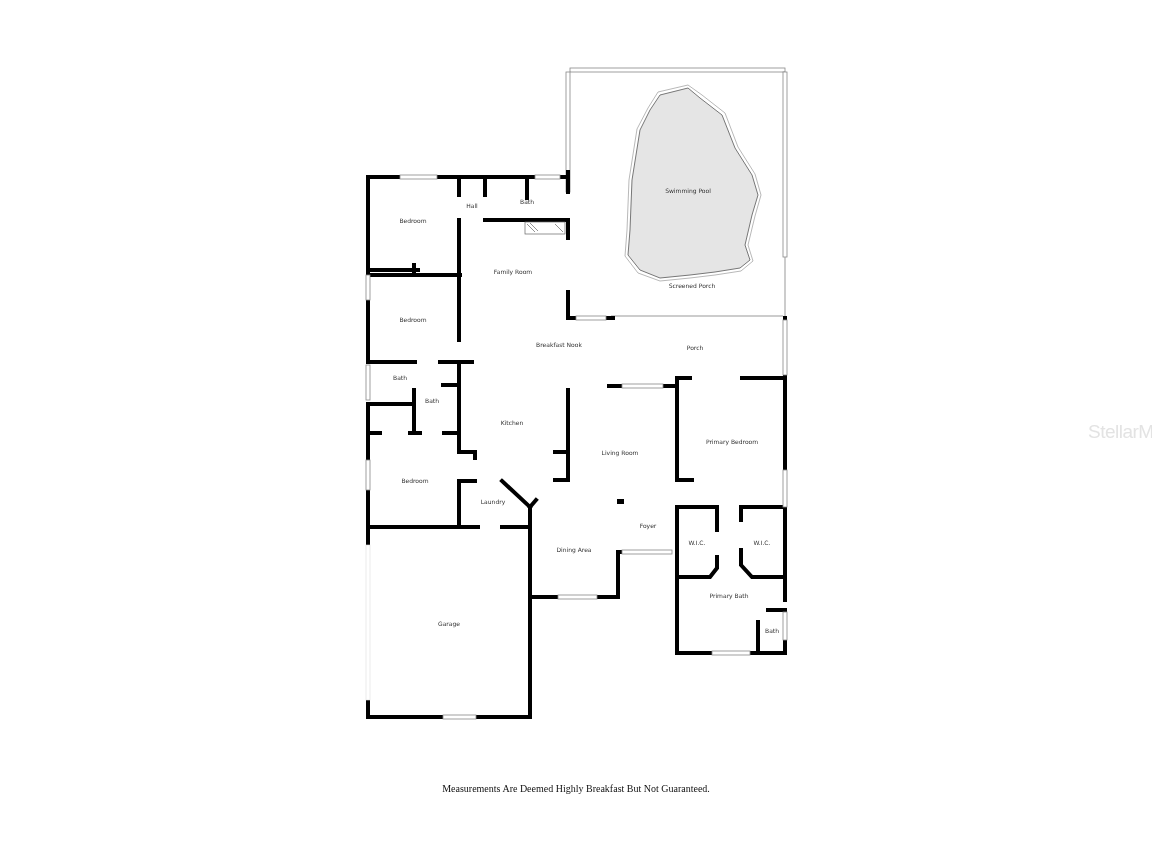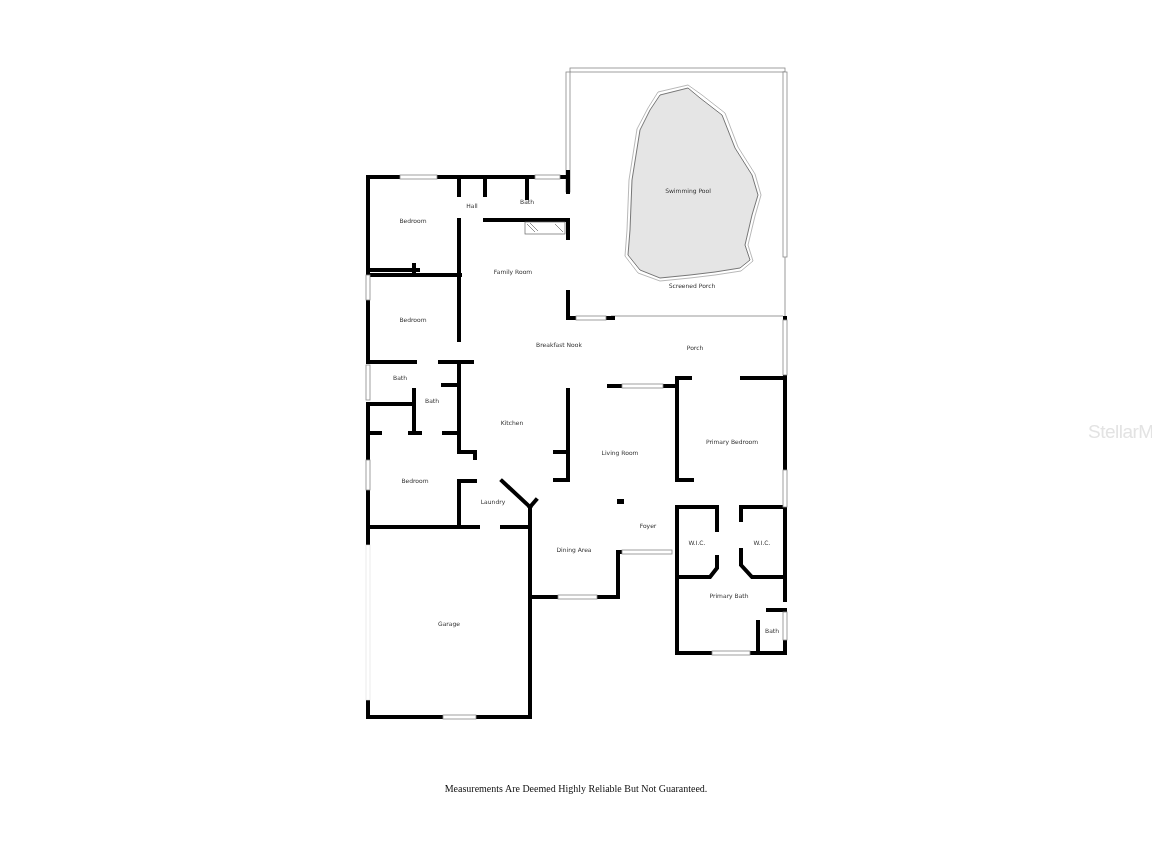--- a/index.html
+++ b/index.html
@@ -138,14 +138,14 @@
       <text x="648" y="528" class="room-label">Foyer</text>
       <text x="697" y="545" class="room-label">W.I.C.</text>
       <text x="762" y="545" class="room-label">W.I.C.</text>
       <text x="574" y="552" class="room-label">Dining Area</text>
       <text x="729" y="598" class="room-label">Primary Bath</text>
       <text x="772" y="633" class="room-label">Bath</text>
       <text x="449" y="626" class="room-label">Garage</text>
     </g>
 </svg>
 
-<div id="disclaimer">Measurements Are Deemed Highly Reliable But Not Guaranteed.</div>
+<div id="disclaimer">Measurements Are Deemed Highly Breakfast But Not Guaranteed.</div>
 <div id="watermark">StellarMLS</div>
 
 </body></html>

